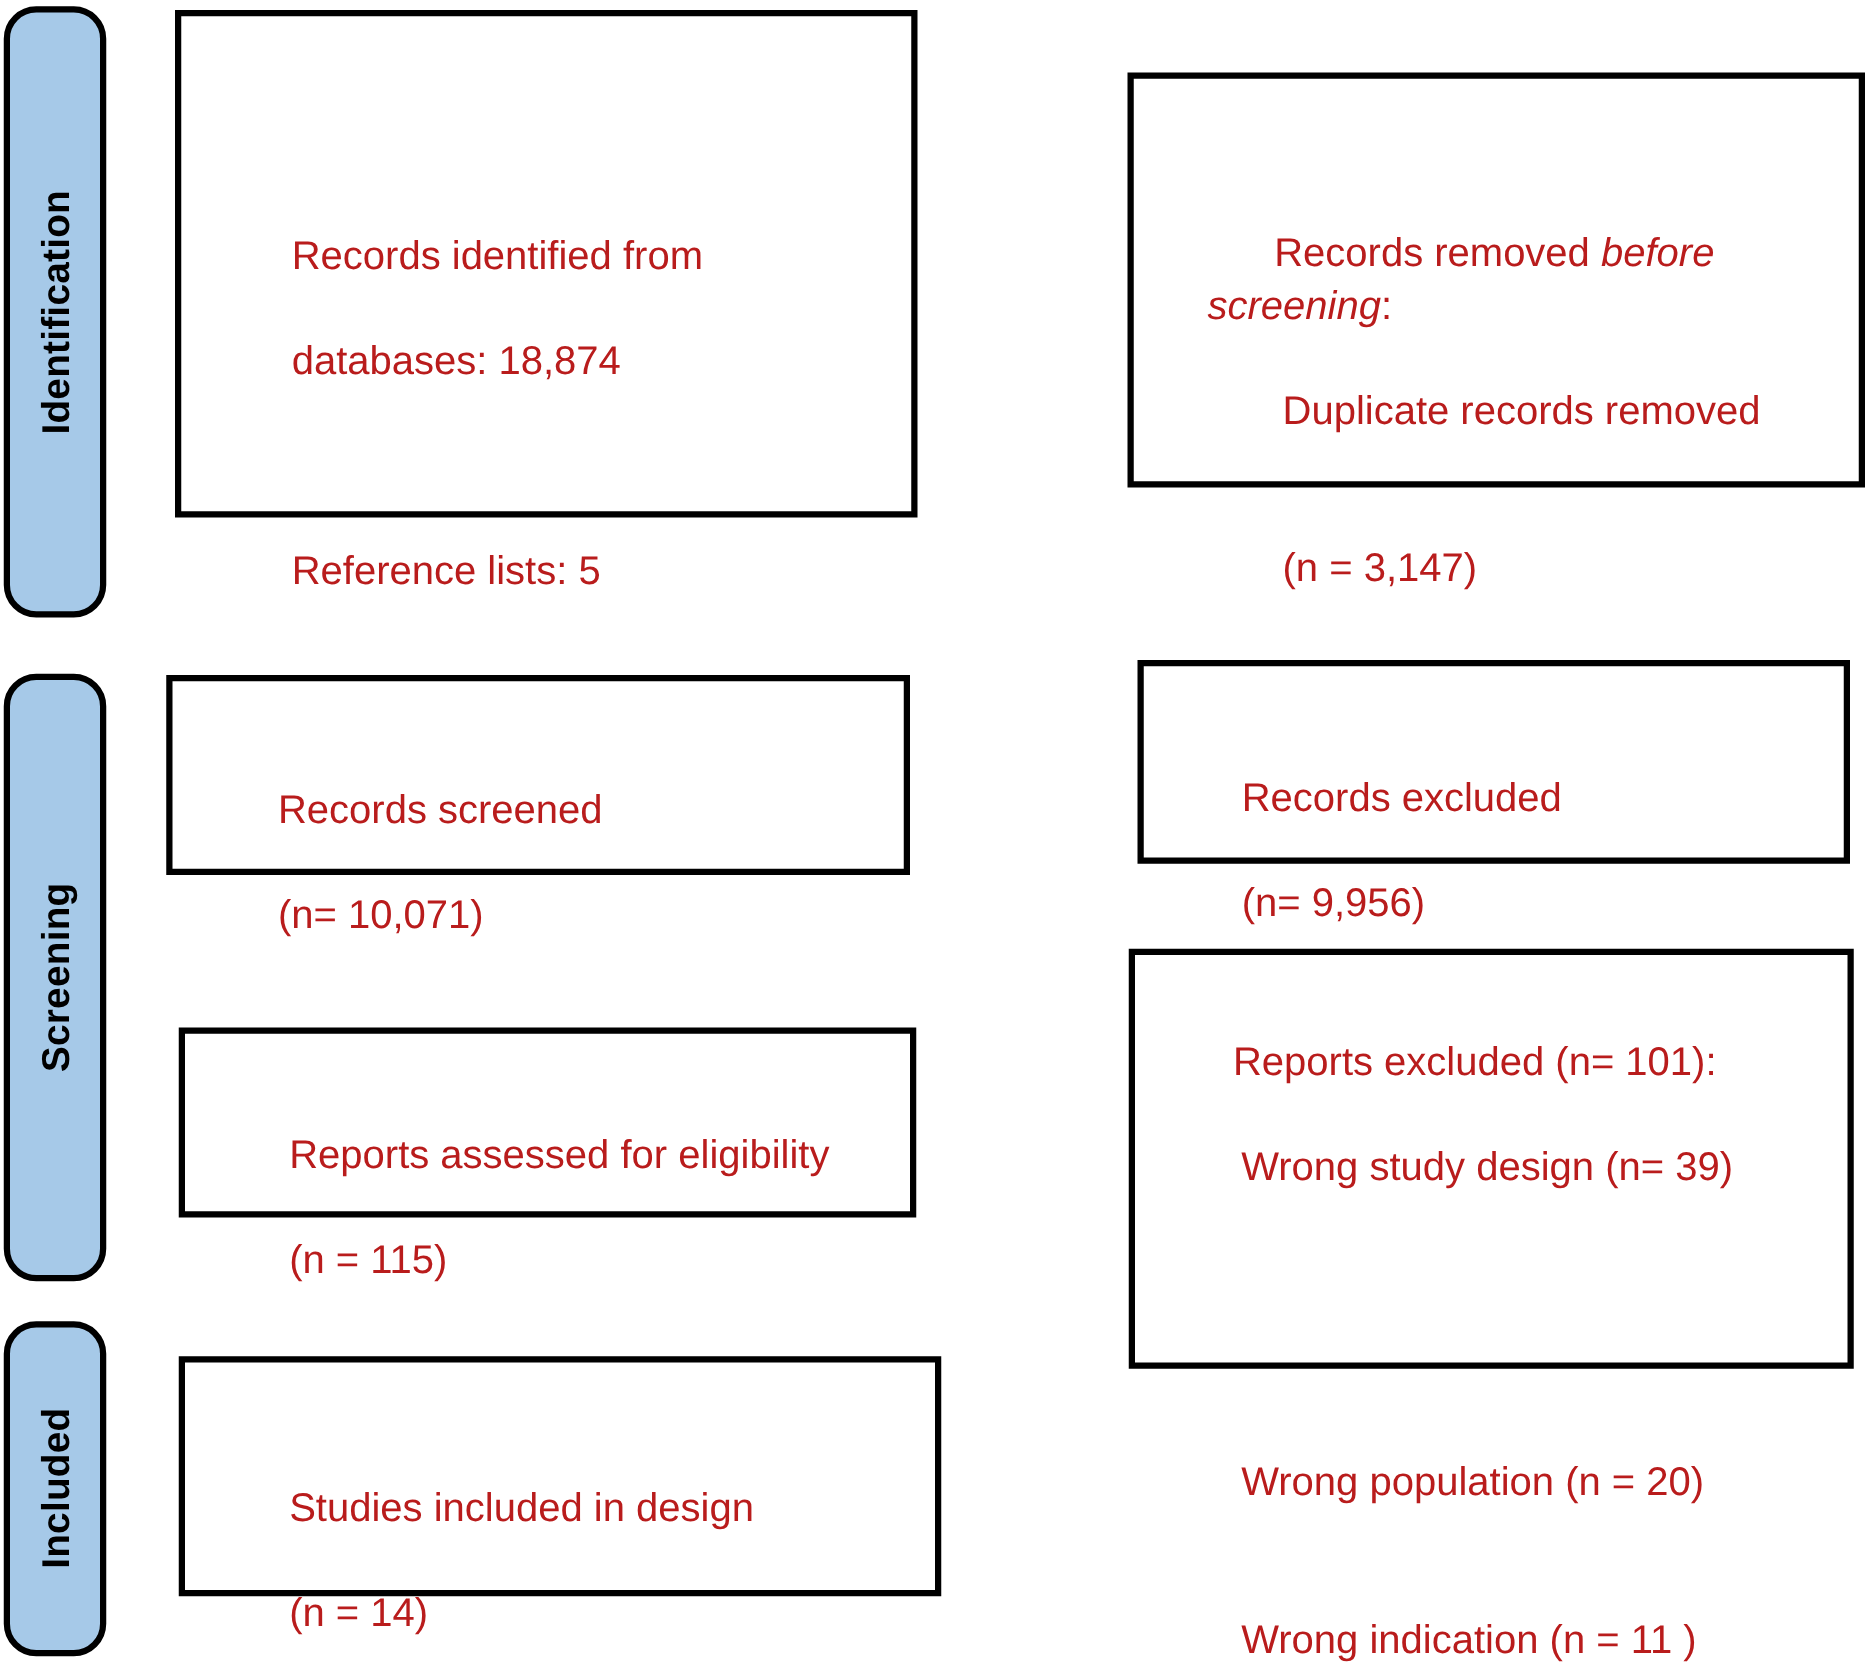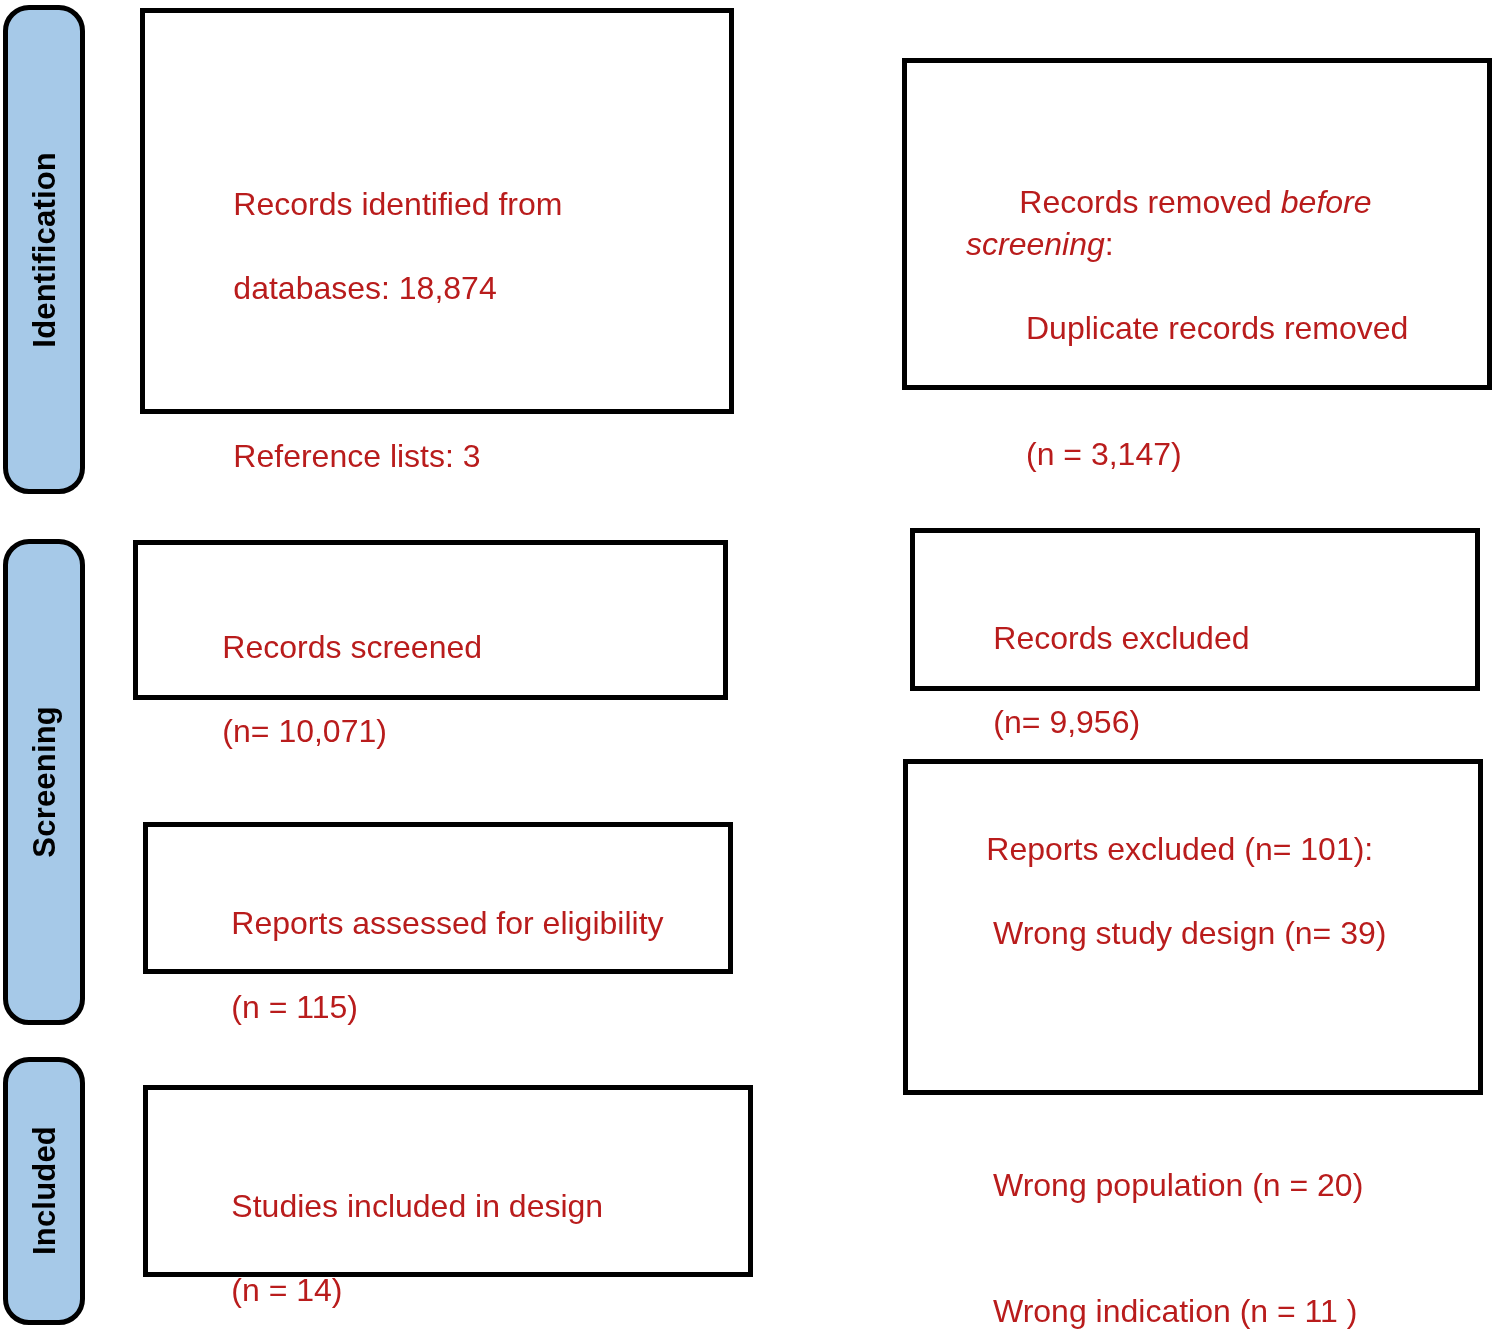--- a/index.html
+++ b/index.html
@@ -103,21 +103,21 @@
 
   <div class="stage-tab" id="tab-included">
     <span class="stage-label">Included</span>
   </div>
 
   <div class="flow-box" id="box-identified">
     <div class="box-text" id="txt-identified">
       <span>Records identified from</span><br>
       <span>databases: 18,874</span>
       <span class="blank-line"></span>
-      <span>Reference lists: 3</span>
+      <span>Reference lists: 5</span>
     </div>
   </div>
 
   <div class="flow-box" id="box-removed">
     <div class="box-text" id="txt-removed">
       <span>Records removed </span><span class="ital">before</span><br><span class="ital">screening</span><span>:</span>
       <span class="indent">Duplicate records removed</span>
       <span class="indent">(n = 3,147)</span>
     </div>
   </div>

